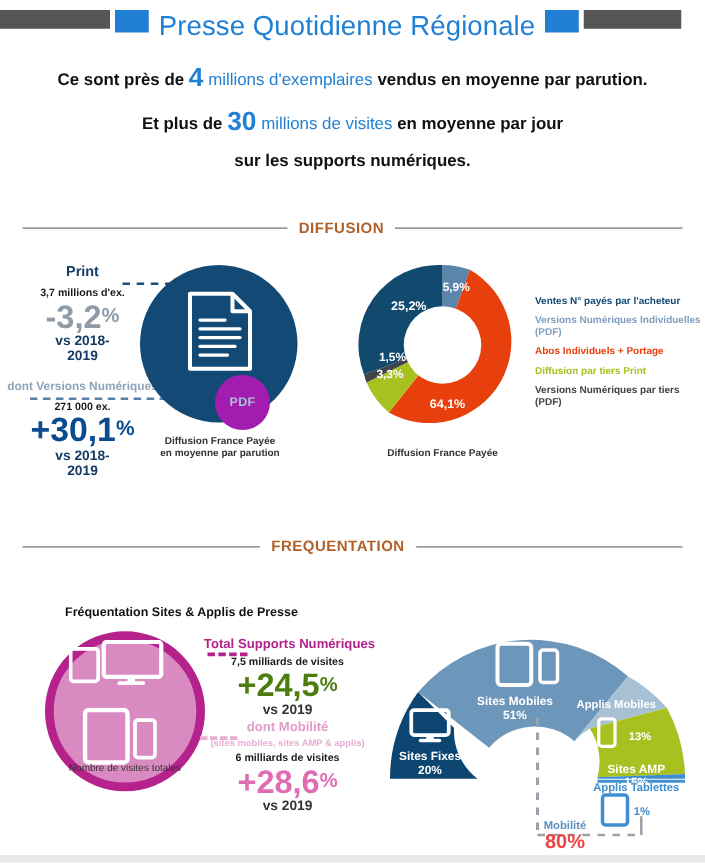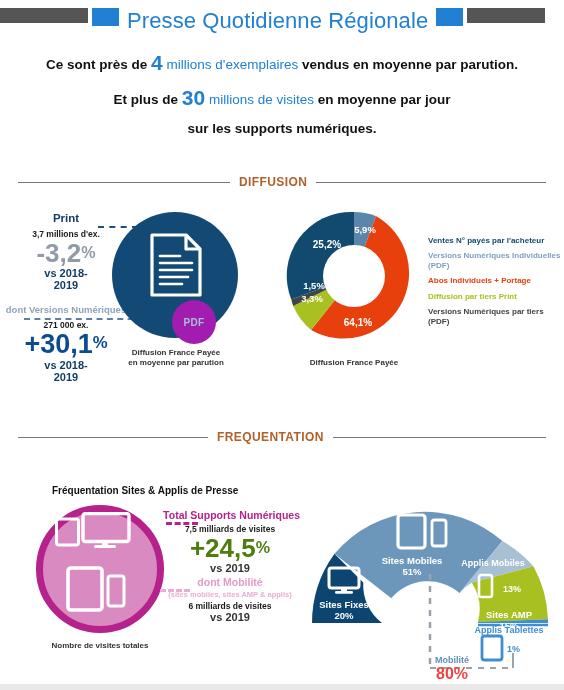--- a/index.html
+++ b/index.html
@@ -90,22 +90,22 @@
   
   .freq-title{
     position:absolute;left:52px;top:485px;font-size:10px;font-weight:700;color:#111;
     white-space:nowrap;
   }
   .pink-circle{
     position:absolute;left:36px;top:505px;width:128px;height:128px;border-radius:50%;
     background:#d98ac0;border:7px solid #b5228c;box-sizing:border-box;
   }
   .caption-pink{
-    position:absolute;left:26px;top:641px;width:148px;text-align:center;
-    font-size:8px;color:#333;font-weight:700;
+    position:absolute;left:26px;top:610px;width:148px;text-align:center;
+    font-size:8px;color:#333;font-weight:400;
   }
 
   .kpi-tsn{position:absolute;left:160px;top:509px;width:140px;text-align:center;}
   .kpi-tsn .ktitle{font-size:10.5px;font-weight:700;color:#b5228c;white-space:nowrap;margin-bottom:3px;text-align:right;}
   .kpi-tsn .ksub{font-size:8.5px;font-weight:700;color:#1a1a1a;}
   .kpi-tsn .kbig{font-size:26px;font-weight:700;color:#4d7c0f;line-height:1.0;margin:1px 0;}
   .kpi-tsn .kvs{font-size:11px;font-weight:700;color:#333;}
 
   .kpi-mob{position:absolute;left:156px;top:576px;width:148px;text-align:center;}
   .kpi-mob .ktitle{font-size:10.5px;font-weight:700;color:#e39bc8;margin-bottom:2px;}
@@ -266,20 +266,23 @@
       <span>+24,5</span><span class="pct-small">%</span>
     </div>
     <div class="kvs">vs 2019</div>
   </div>
 
   <div id="dash-mob"></div>
   <div class="kpi-mob">
     <div class="ktitle">dont Mobilité</div>
     <div class="knote">(sites mobiles, sites AMP &amp; applis)</div>
     <div class="ksub">6 milliards de visites</div>
+    <div class="kbig">
+      <span>+28,6</span><span class="pct-small">%</span>
+    </div>
     <div class="kvs">vs 2019</div>
   </div>
 
   <div class="gauge">
     <svg viewBox="0 0 268 212" width="268" height="212">
 
       <g>
 
         <path d="M16 145 A118 118 0 0 1 38.50 75.67 L67.23 104.40 A48 48 0 0 0 86 145 Z" fill="#0d4571"></path>
 

